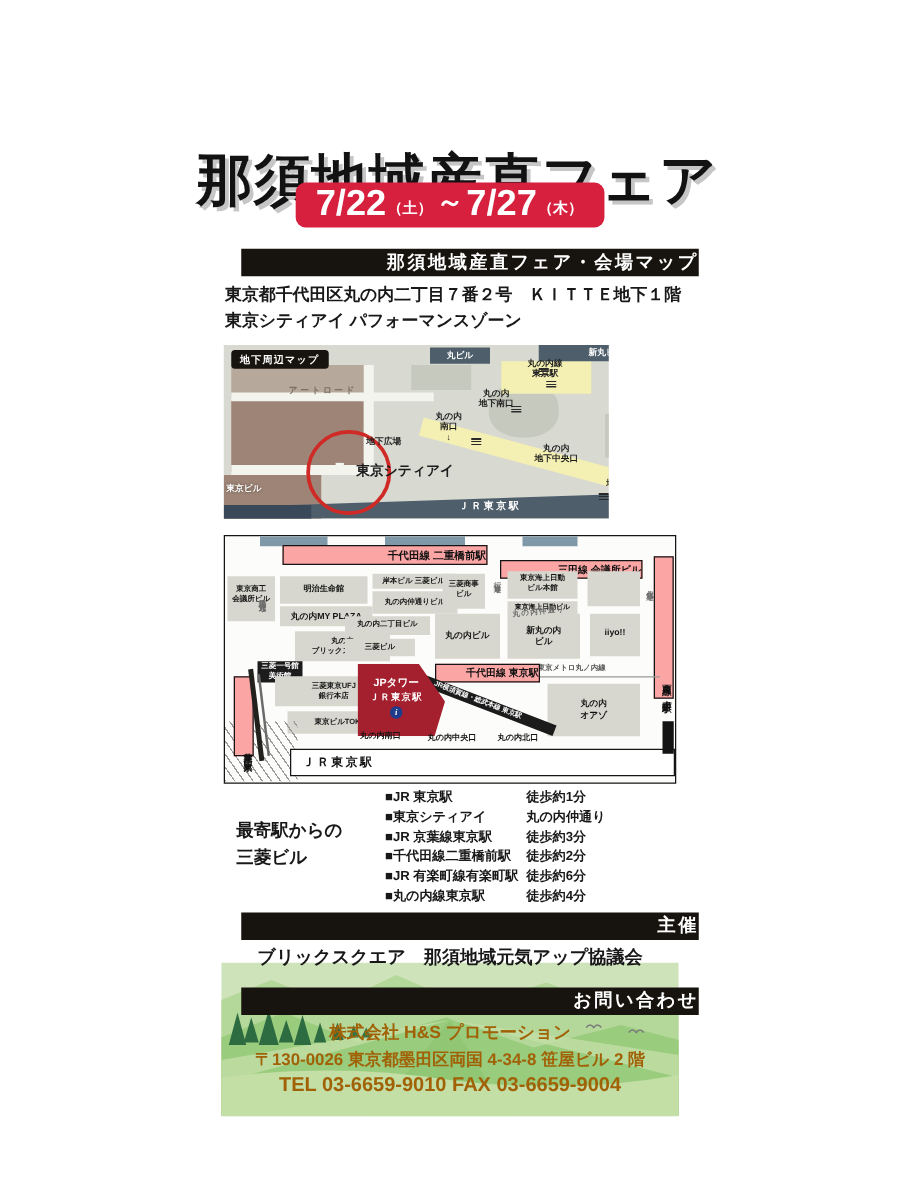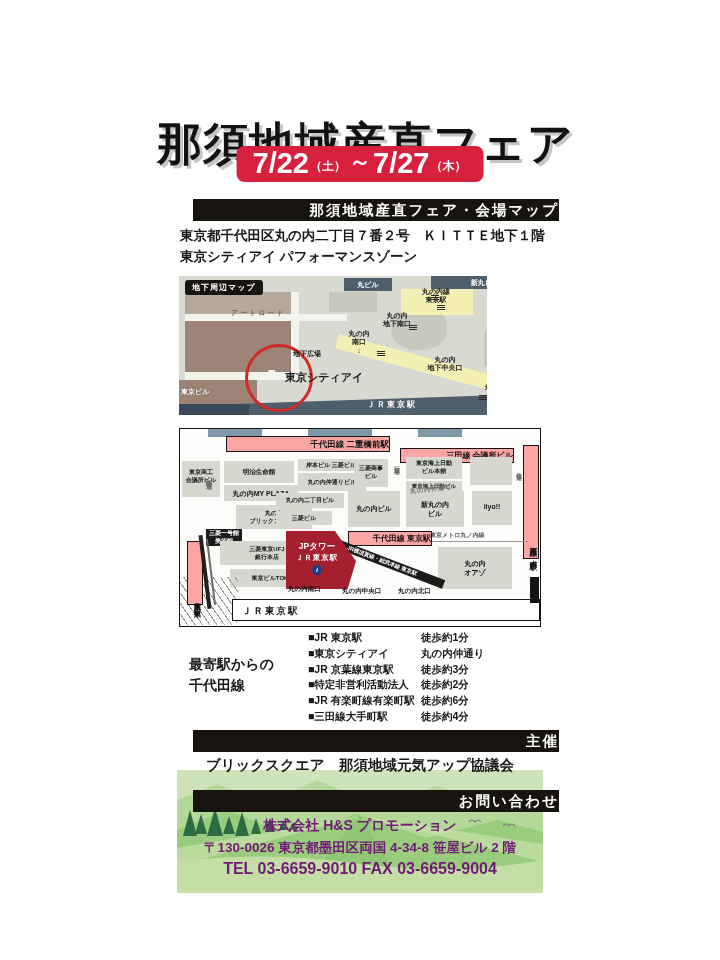--- a/index.html
+++ b/index.html
@@ -44,21 +44,21 @@
             line-height:1.5;color:#181818;white-space:pre-line;}
   .acc-rows{position:absolute;left:131px;top:631px;width:230px;}
   .acc-row{position:relative;height:15.8px;font-size:10.5px;font-weight:700;color:#181818;
            white-space:nowrap;}
   .acc-row .time{position:absolute;left:113px;top:0;}
   
   .org-name{position:absolute;top:756px;left:0;width:366px;text-align:center;
             font-size:14.5px;font-weight:800;color:#181818;z-index:2;white-space:nowrap;}
   .green{position:absolute;top:770px;left:0;width:366px;height:123px;z-index:1;}
   .contact-line{position:absolute;left:0;width:366px;text-align:center;font-weight:800;
-                color:#701a75;z-index:3;white-space:nowrap;}
+                color:#a16207;z-index:3;white-space:nowrap;}
 </style>
 </head>
 <body>
 
 <div class="flyer">
  <div class="col">
 
   <h1 class="title">那須地域産直フェア</h1>
 
   <div class="date-banner">
@@ -196,28 +196,28 @@
     <div class="abs" style="left:0;top:148px;width:58px;height:48px;background:repeating-linear-gradient(55deg,#9a9a9a 0 1px,transparent 1px 6px);"></div>
     <div class="stbox vtext" style="left:7px;top:112px;width:14px;height:62px;font-size:7px;">京葉線 東京駅</div>
     <div class="abs" style="left:23px;top:106px;width:4px;height:74px;background:#23211e;transform:rotate(-7deg);"></div>
     <div class="abs" style="left:30px;top:110px;width:2px;height:66px;background:#6b6b6b;transform:rotate(-7deg);"></div>
     <div class="abs" style="left:52px;top:170px;width:306px;height:20px;background:#fff;border:1px solid #141414;"></div>
     <div class="bl" style="left:62px;top:176px;font-size:9.5px;letter-spacing:2px;white-space:nowrap;">ＪＲ東京駅</div>
     <div class="abs" style="left:350px;top:148px;width:9px;height:26px;background:#141414;"></div>
   </div>
 
   <div class="acc-head pre">最寄駅からの
-千代田線</div>
+三菱ビル</div>
   <div class="acc-rows">
     <div class="acc-row"><span>■JR 東京駅</span><span class="time">徒歩約1分</span></div>
     <div class="acc-row"><span>■東京シティアイ</span><span class="time">丸の内仲通り</span></div>
     <div class="acc-row"><span>■JR 京葉線東京駅</span><span class="time">徒歩約3分</span></div>
-    <div class="acc-row"><span>■特定非営利活動法人</span><span class="time">徒歩約2分</span></div>
+    <div class="acc-row"><span>■千代田線二重橋前駅</span><span class="time">徒歩約2分</span></div>
     <div class="acc-row"><span>■JR 有楽町線有楽町駅</span><span class="time">徒歩約6分</span></div>
-    <div class="acc-row"><span>■三田線大手町駅</span><span class="time">徒歩約4分</span></div>
+    <div class="acc-row"><span>■丸の内線東京駅</span><span class="time">徒歩約4分</span></div>
   </div>
 
   <div class="bar" style="top:730px;">主催</div>
   <div class="org-name">ブリックスクエア　那須地域元気アップ協議会</div>
 
   <div class="green">
     <svg width="366" height="123" viewBox="0 0 366 123" xmlns="http://www.w3.org/2000/svg">
       <rect x="0" y="0" width="366" height="123" fill="#cfe3ba"></rect>
       <path d="M0,30 L40,14 L90,34 L140,10 L200,36 L260,16 L320,38 L366,22 L366,123 L0,123 Z" fill="#b4d89a"></path>
       <path d="M0,60 L50,40 L110,64 L180,44 L250,68 L320,50 L366,62 L366,123 L0,123 Z" fill="#9acc7e"></path>

